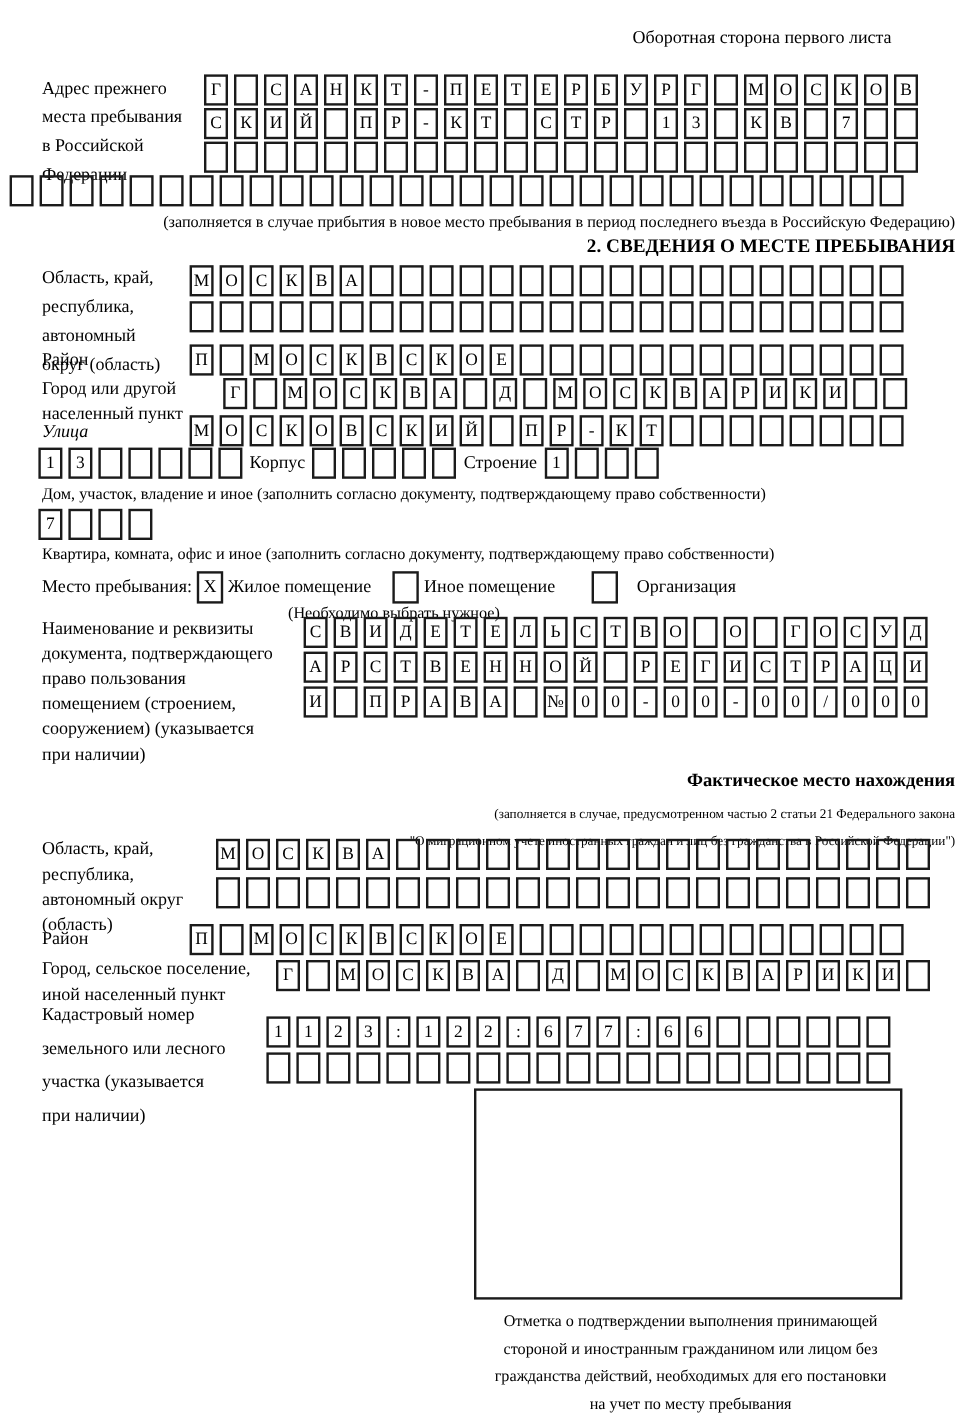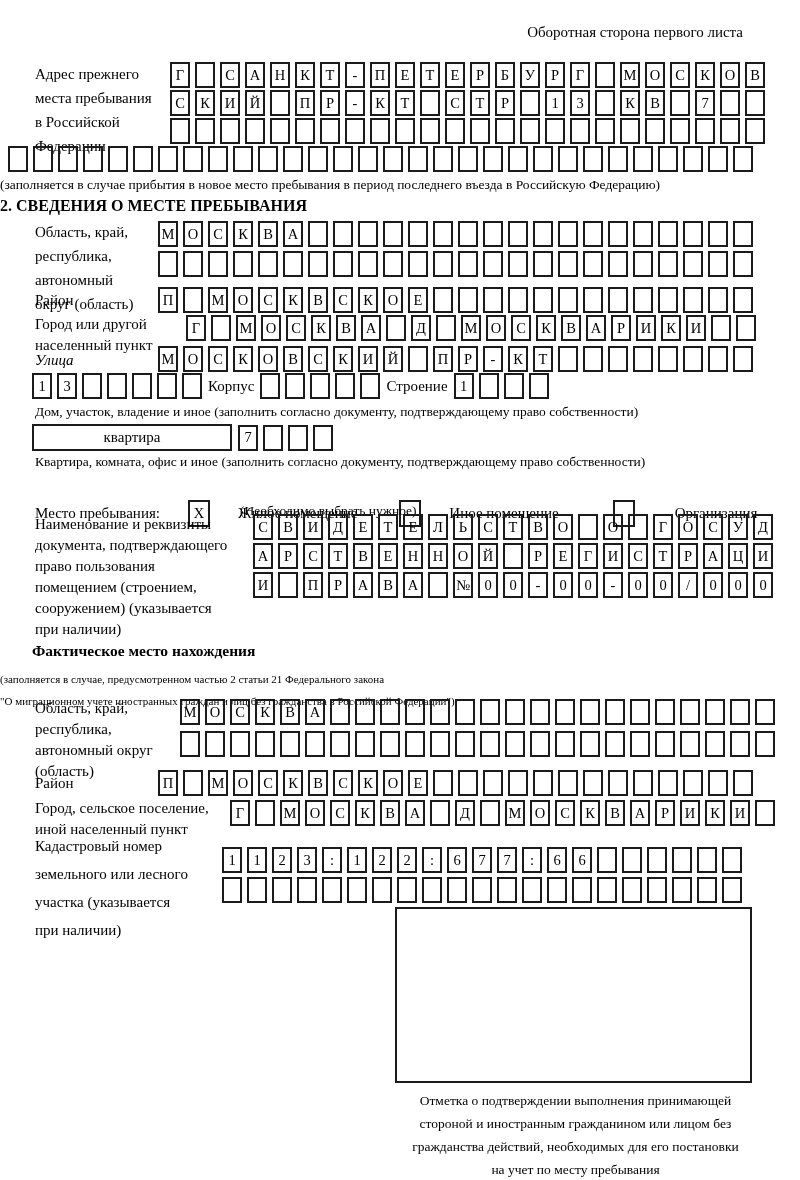--- a/index.html
+++ b/index.html
@@ -26,21 +26,21 @@
     display: flex; align-items: center; justify-content: center;
     font-size: 15px; flex: 0 0 auto;
   }
   .chk {
     width: 22px; height: 27px; border: 2px solid #1b1b1b;
     display: flex; align-items: center; justify-content: center;
     font-size: 15px; flex: 0 0 auto;
   }
   .inline-lbl { font-size: 15px; white-space: nowrap; }
   .caption { font-size: 13.5px; }
-  .center { left: 0; width: 796px; text-align: left; }
+  .center { left: 0; width: 796px; text-align: right; }
   .title { font-weight: bold; font-size: 16px; }
   .subtitle { font-weight: bold; font-size: 15.5px; padding-left: 32px; }
   .note { font-size: 11px; line-height: 22px; white-space: pre-line; }
   .stampbox { border: 2px solid #1b1b1b; background: #fff; }
   .stampcaption { font-size: 13.5px; line-height: 23px; text-align: center; white-space: pre-line; }
 </style>
 </head>
 <body>
 
 <div class="abs" style="top:24px; right:57px; font-size:15px;">Оборотная сторона первого листа</div>
@@ -326,31 +326,30 @@
   <div style="display:flex; gap:5px;">
       <div class="cbox">1</div>
       <div class="cbox"></div>
       <div class="cbox"></div>
       <div class="cbox"></div>
     </div>
 </div>
 <div class="abs caption" style="left:35px; top:404px;">Дом, участок, владение и иное (заполнить согласно документу, подтверждающему право собственности)</div>
 
 <div class="flexrow" style="left:32px; top:424px;">
-  <div class="wbox" style="width:200px;">квартира</div>
   <div style="display:flex; gap:5px;">
       <div class="cbox">7</div>
       <div class="cbox"></div>
       <div class="cbox"></div>
       <div class="cbox"></div>
     </div>
 </div>
 <div class="abs caption" style="left:35px; top:454px;">Квартира, комната, офис и иное (заполнить согласно документу, подтверждающему право собственности)</div>
 
-<div class="flexrow" style="left:35px; top:500px; gap:28px;">
+<div class="flexrow" style="left:35px; top:476px; gap:4px;">
   <div class="inline-lbl">Место пребывания:</div>
   <div class="chk">X</div>
   <div class="inline-lbl">Жилое помещение</div>
   <div class="chk" style="margin-left:14px;"></div>
   <div class="inline-lbl">Иное помещение</div>
   <div class="chk" style="margin-left:26px;"></div>
   <div class="inline-lbl" style="margin-left:12px;">Организация</div>
 </div>
 <div class="abs caption" style="left:240px; top:503px;">(Необходимо выбрать нужное)</div>
 

